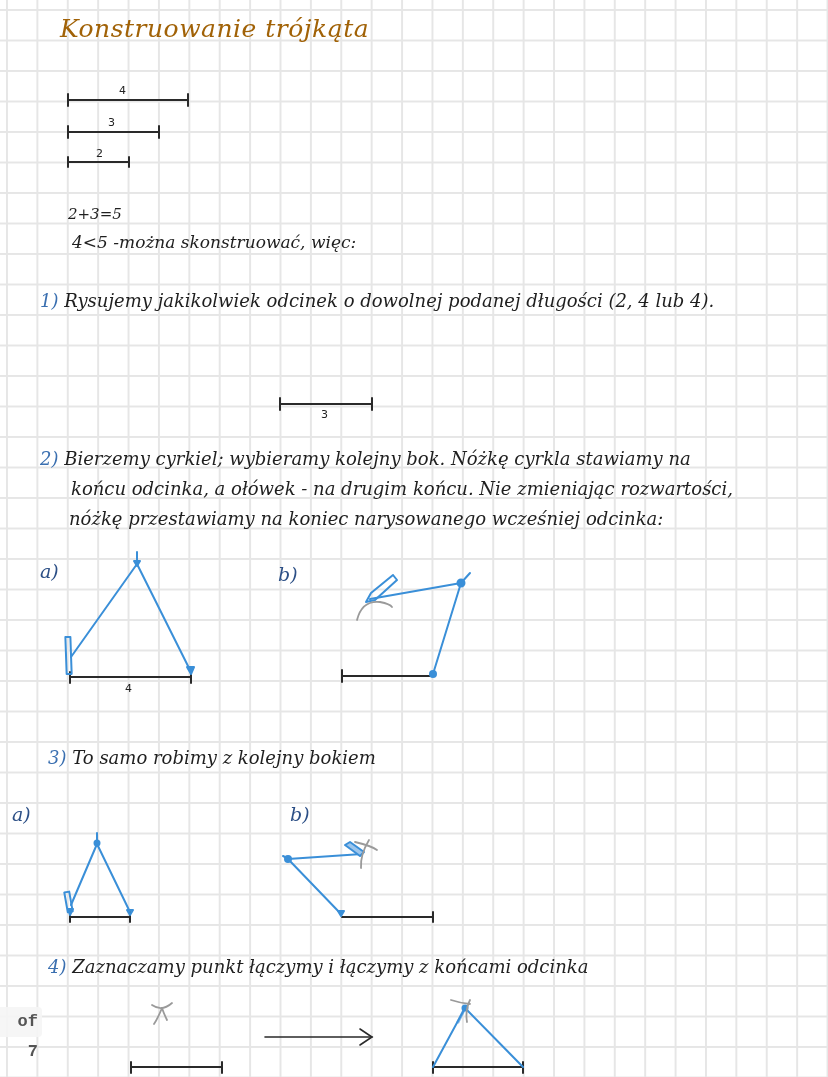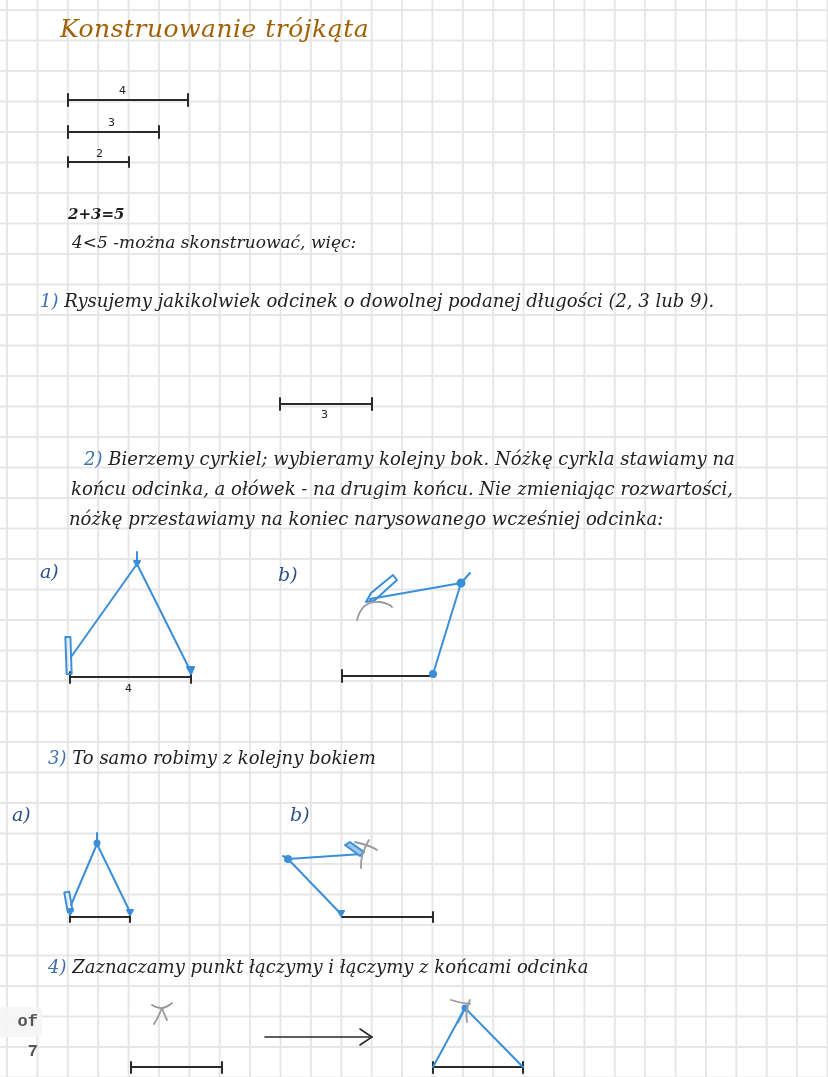--- a/index.html
+++ b/index.html
@@ -11,21 +11,21 @@
       linear-gradient(to bottom, #e6e6e6 1.5px, transparent 1.5px);
     background-size: 30.4px 30.5px;
     background-position: 6px 9px;
     font-family: "DejaVu Sans", sans-serif;
   }
   .hw { position: absolute; white-space: nowrap; color: #1f1f1f; font-family: "DejaVu Serif", serif; font-style: italic; }
   .title { color: #a16207; font-size: 25px; left: 60px; top: 14px; letter-spacing: 0.5px; }
   .num { color: #3a6fb0; }
   .label { font-size: 11px; color: #222; position: absolute; font-family: "DejaVu Sans", sans-serif; }
   .body-line { font-size: 18px; }
-  .eq { font-size: 15px; font-weight: bold; }
+  .eq { font-size: 15px; }
   svg.draw { position: absolute; left: 0; top: 0; width: 828px; height: 1077px; pointer-events: none; }
   .page-ind {
     position: absolute; left: 0; top: 1007px; width: 42px; height: 30px;
     background: rgba(245,245,245,0.92); color: #555; font-size: 17px;
     font-family: Liberation Mono, monospace; font-weight: bold;
     line-height: 30px; text-align: right; padding-right: 4px; box-sizing: border-box;
     border-radius: 0 4px 4px 0;
   }
   .sub { font-size: 19px; color: #2c4f86; }
 </style>
@@ -160,25 +160,25 @@
 
 <span class="label" style="left:119px; top:84px;">4</span>
 <span class="label" style="left:108px; top:116px;">3</span>
 <span class="label" style="left:96px; top:147px;">2</span>
 
 <div class="hw eq" style="left:68px; top:205px;">2+3=5</div>
 <div class="hw body-line" style="left:72px; top:232px; font-size:17px;">4&lt;5 -można skonstruować, więc:</div>
 
 <div class="hw body-line" style="left:40px; top:290px;">
   <span class="num">1)</span>
-  <span>Rysujemy jakikolwiek odcinek o dowolnej podanej długości (2, 3 lub 9).</span>
+  <span>Rysujemy jakikolwiek odcinek o dowolnej podanej długości (2, 4 lub 4).</span>
 </div>
 <span class="label" style="left:321px; top:408px;">3</span>
 
-<div class="hw body-line" style="left:40px; top:448px;margin-left:44px;">
+<div class="hw body-line" style="left:40px; top:448px;">
   <span class="num">2)</span>
   <span>Bierzemy cyrkiel; wybieramy kolejny bok. Nóżkę cyrkla stawiamy na</span>
 </div>
 <div class="hw body-line" style="left:71px; top:478px;">końcu odcinka, a ołówek - na drugim końcu. Nie zmieniając rozwartości,</div>
 <div class="hw body-line" style="left:69px; top:508px;">nóżkę przestawiamy na koniec narysowanego wcześniej odcinka:</div>
 
 <div class="hw sub" style="left:40px; top:560px;">a)</div>
 <div class="hw sub" style="left:278px; top:563px;">b)</div>
 <span class="label" style="left:125px; top:682px;">4</span>
 

